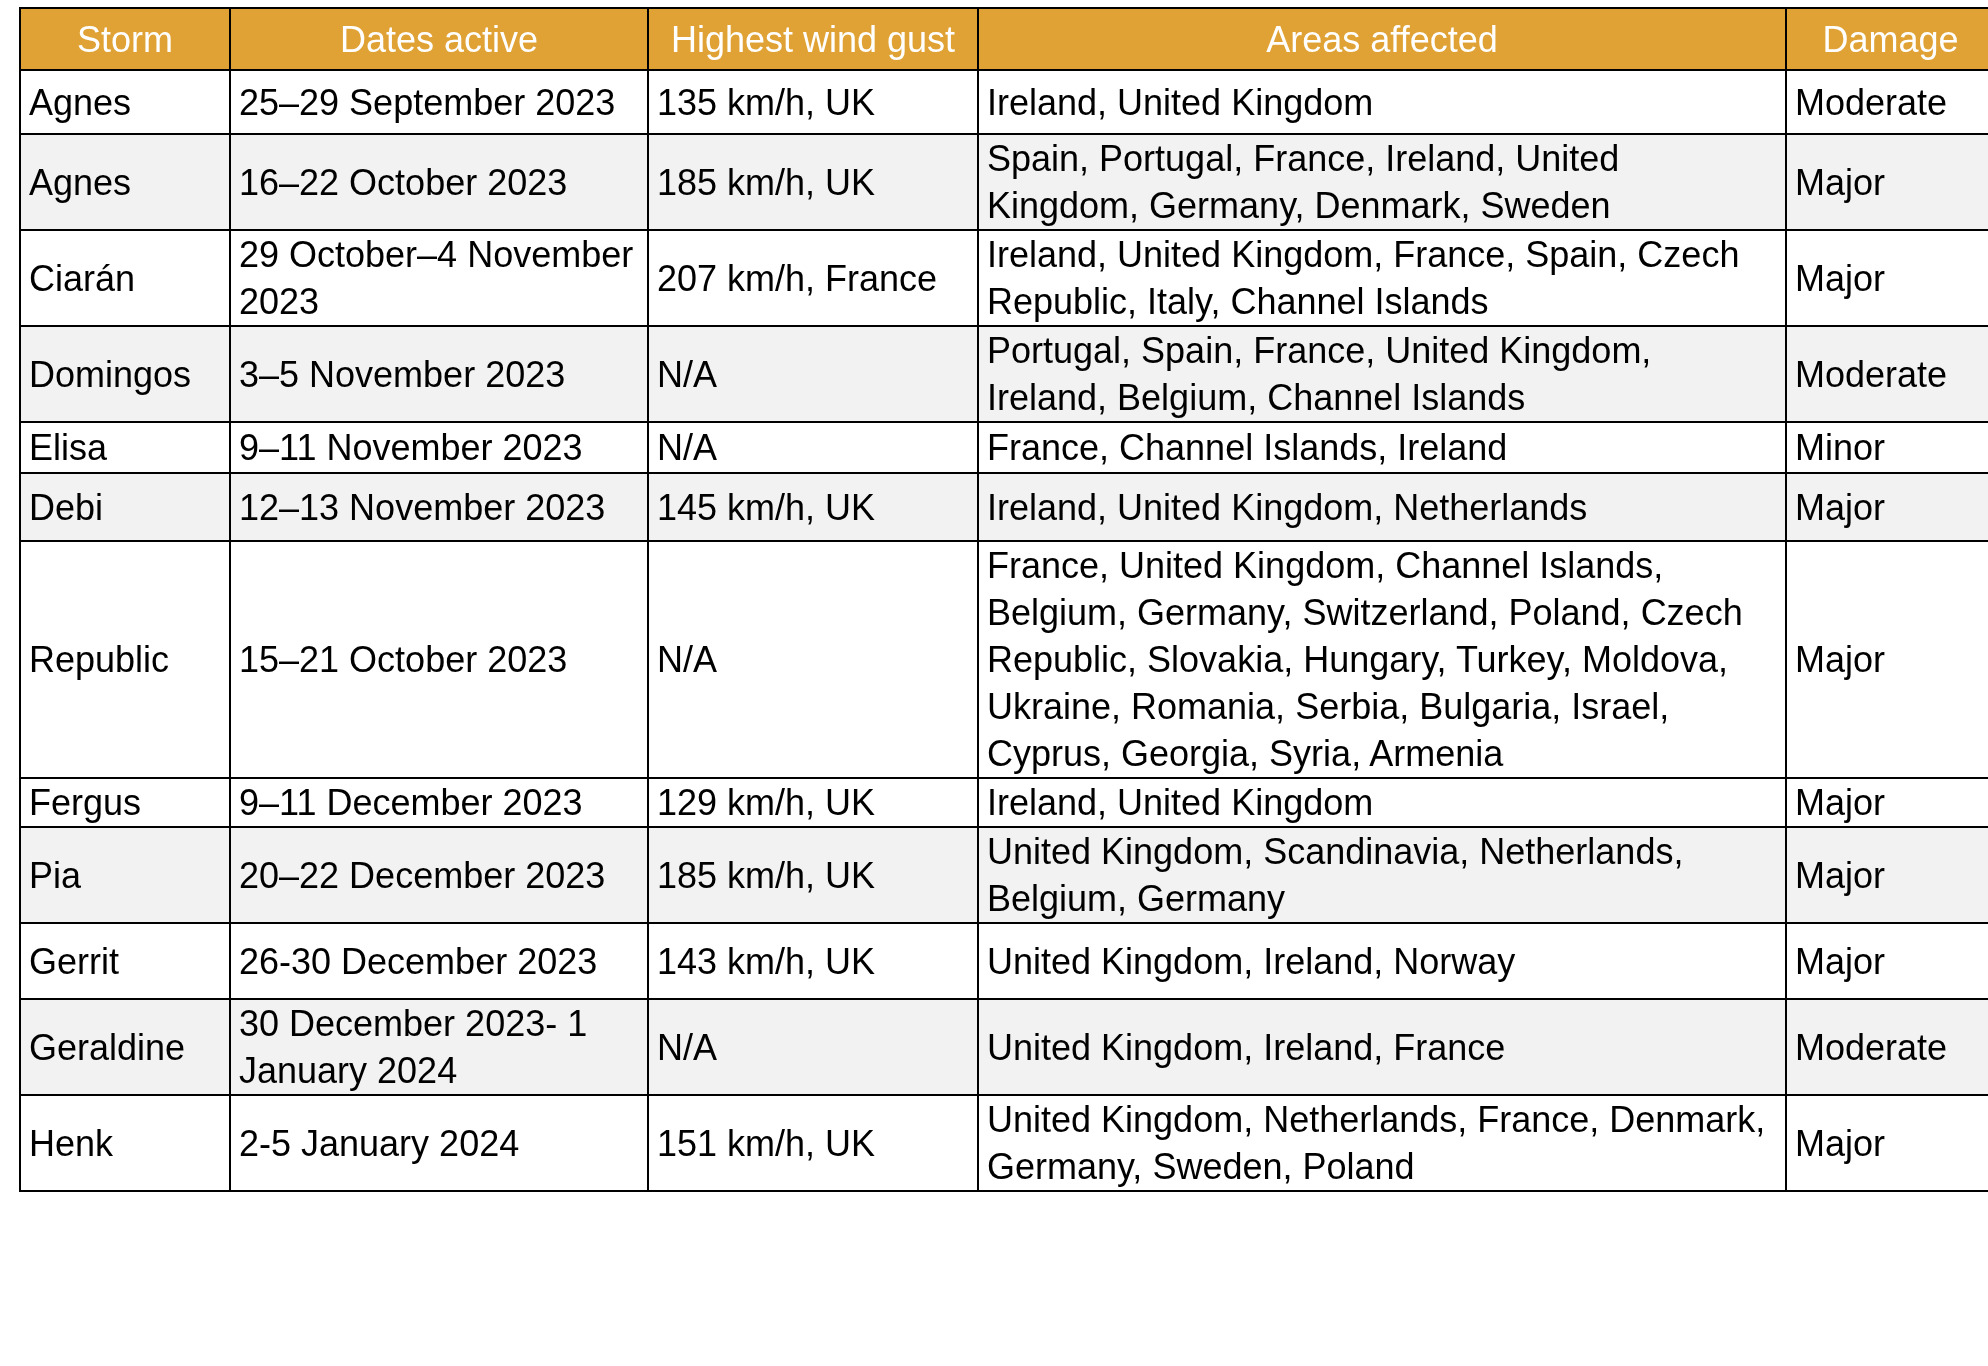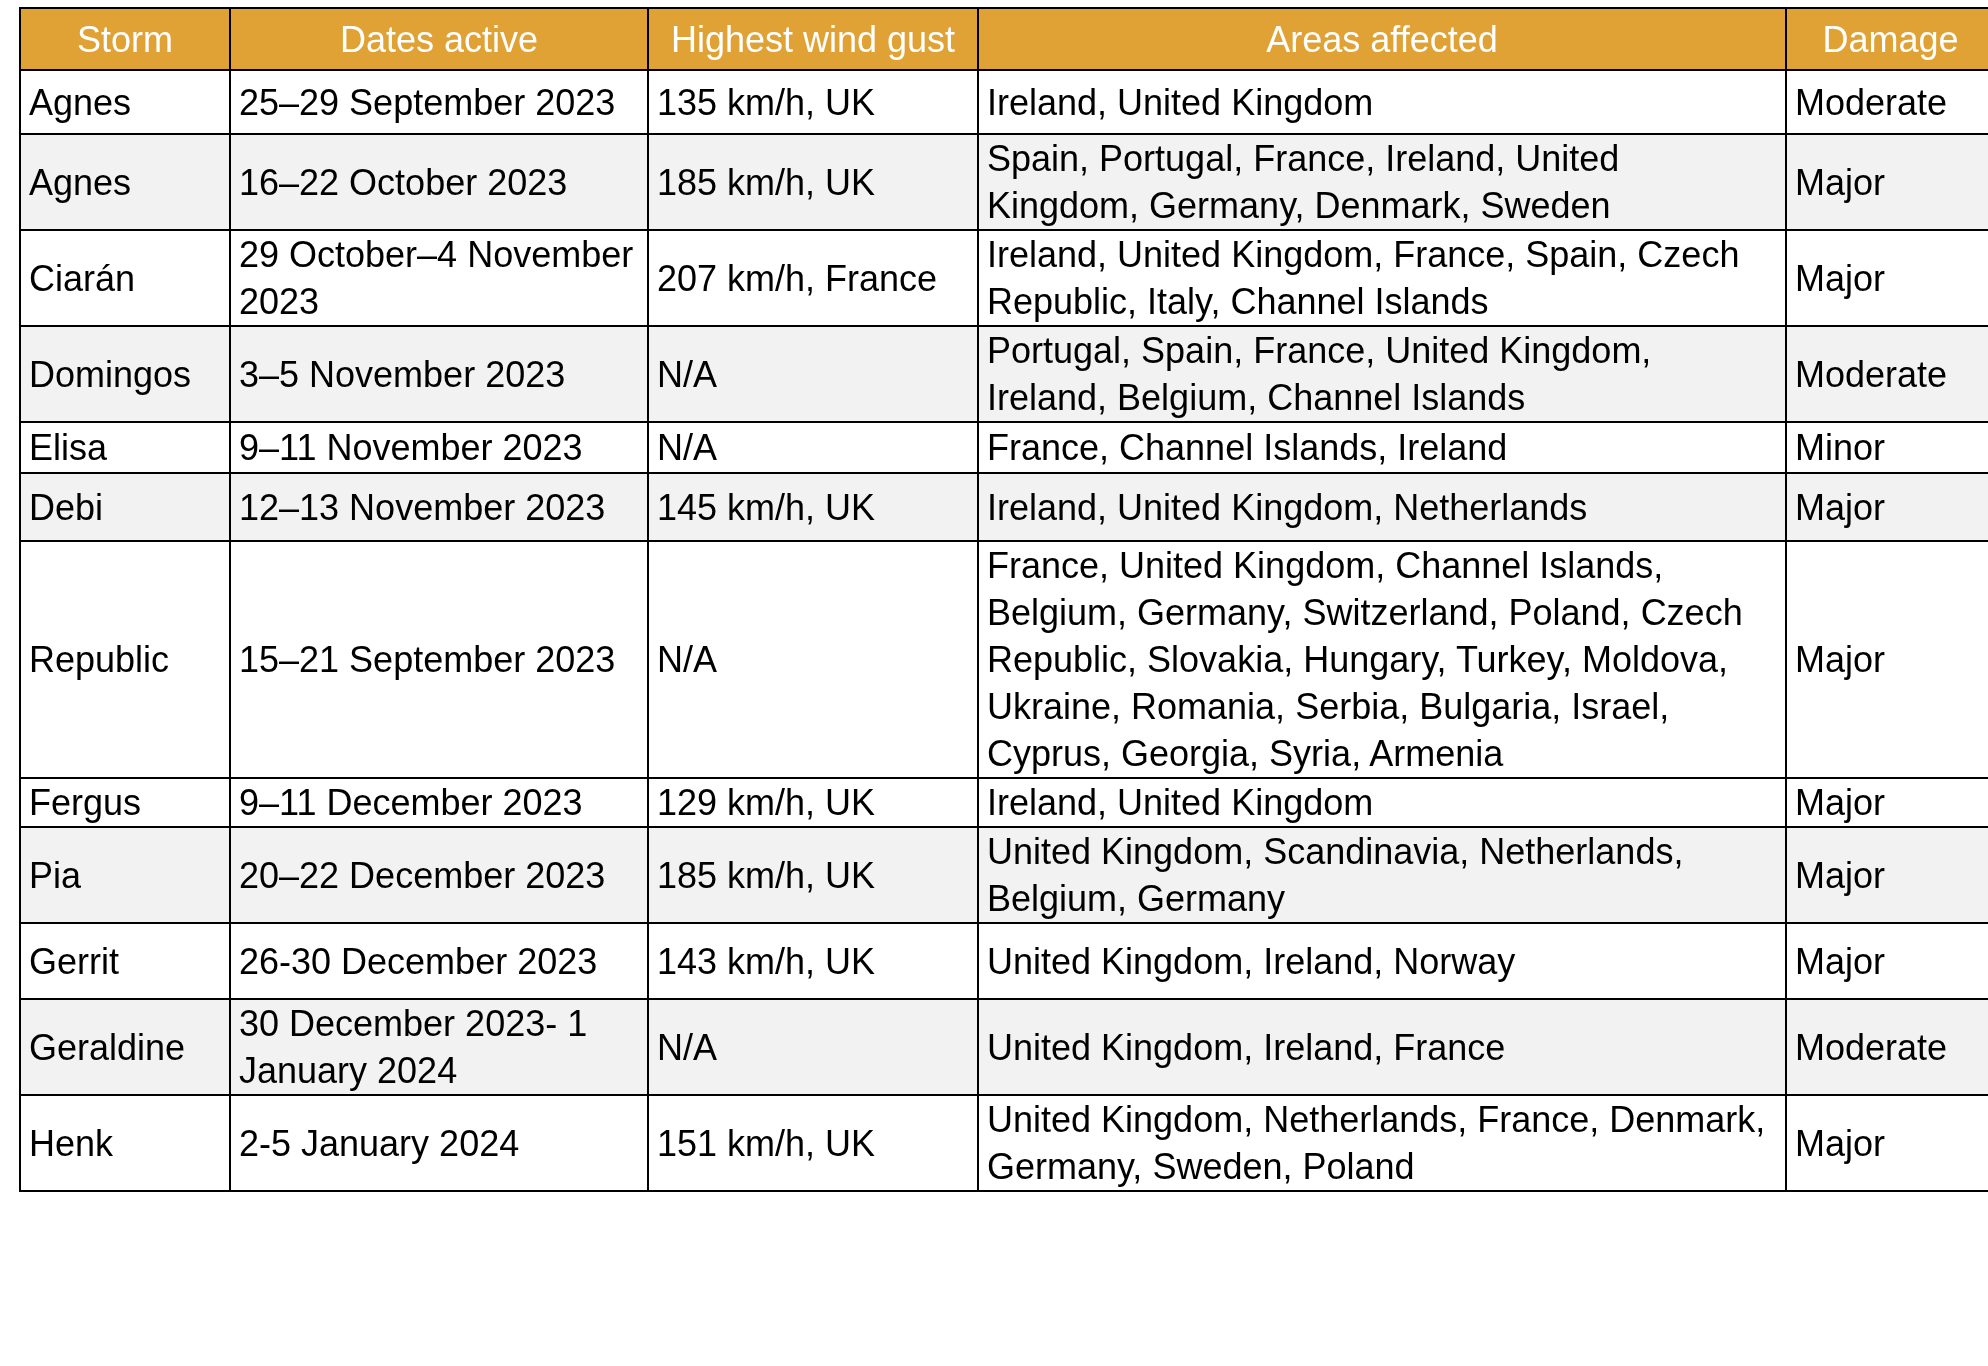--- a/index.html
+++ b/index.html
@@ -71,21 +71,21 @@
     </tr>
     <tr class="alt" style="height:68px">
       <td>Debi</td>
       <td>12–13 November 2023</td>
       <td>145 km/h, UK</td>
       <td class="areas">Ireland, United Kingdom, Netherlands</td>
       <td>Major</td>
     </tr>
     <tr style="height:236px">
       <td>Republic</td>
-      <td>15–21 September 2023</td>
+      <td>15–21 October 2023</td>
       <td>N/A</td>
       <td class="areas">France, United Kingdom, Channel Islands, Belgium, Germany, Switzerland, Poland, Czech Republic, Slovakia, Hungary, Turkey, Moldova, Ukraine, Romania, Serbia, Bulgaria, Israel, Cyprus, Georgia, Syria, Armenia</td>
       <td>Major</td>
     </tr>
     <tr style="height:49px">
       <td>Fergus</td>
       <td>9–11 December 2023</td>
       <td>129 km/h, UK</td>
       <td class="areas">Ireland, United Kingdom</td>
       <td>Major</td>

